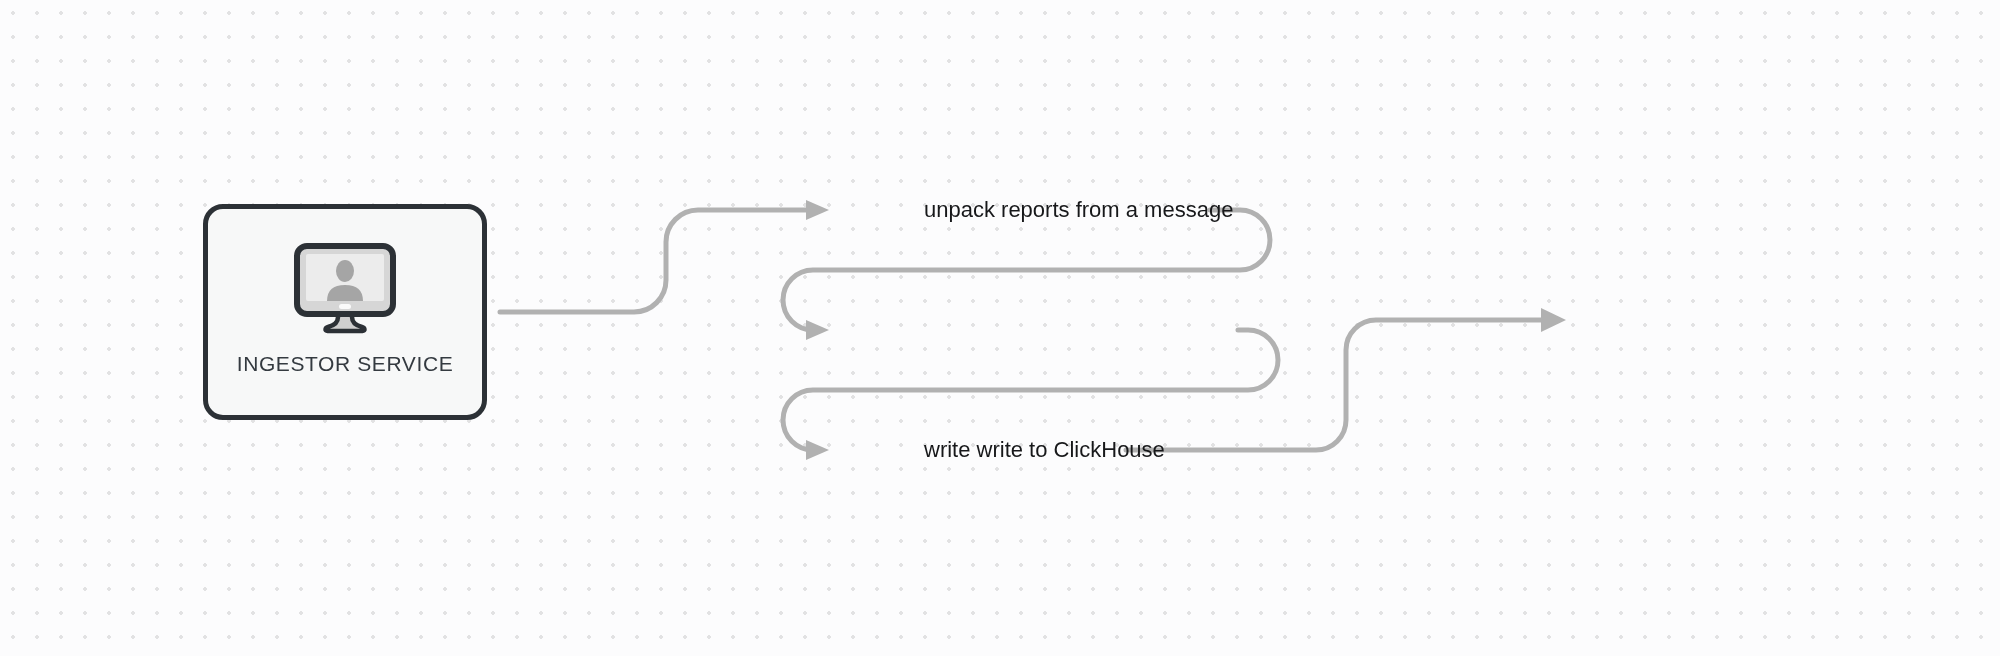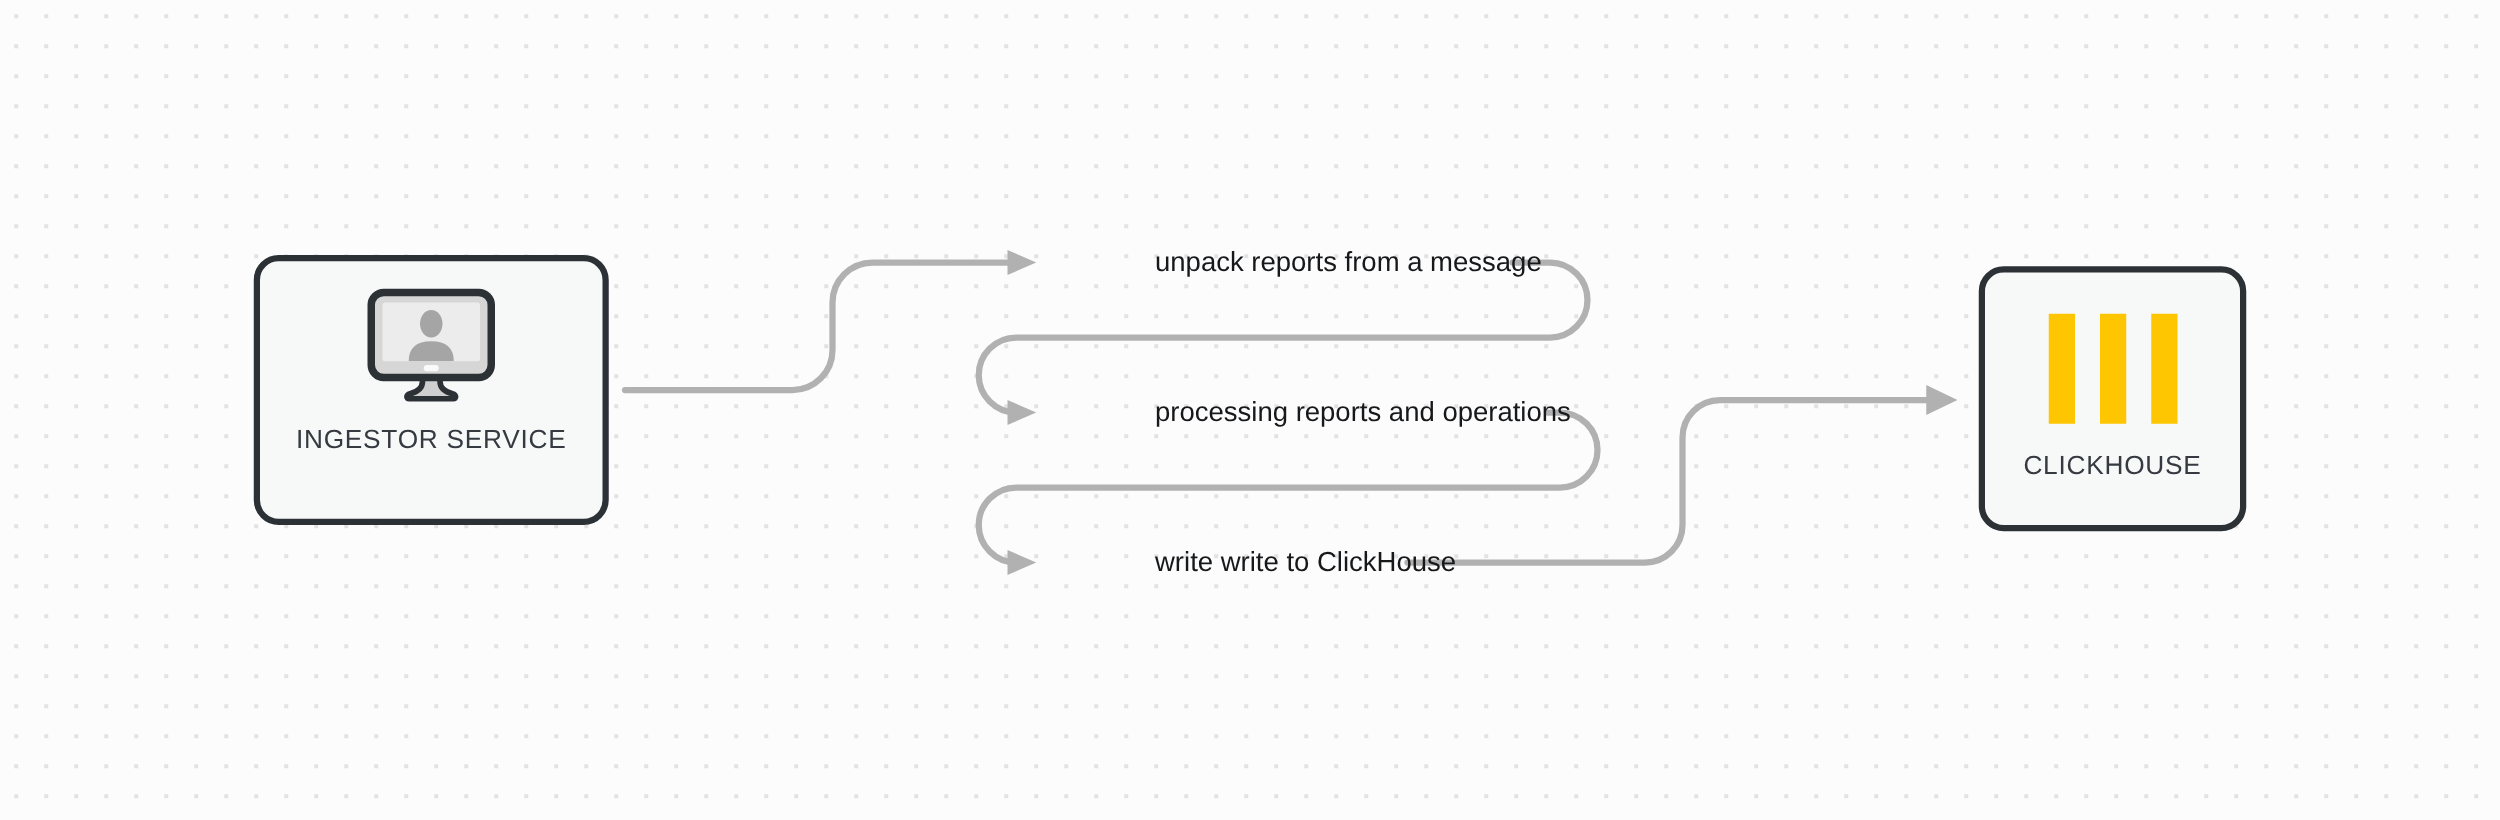--- a/index.html
+++ b/index.html
@@ -32,21 +32,21 @@
 
   .node {
     position: absolute;
     background: #f7f8f8;
     border: 5px solid #2c3136;
     border-radius: 20px;
     display: flex;
     flex-direction: column;
     align-items: center;
   }
-  .node-ingestor { left: 203px; top: 204px; width: 284px; height: 216px; padding-top: 21px; }
+  .node-ingestor { left: 203px; top: 204px; width: 284px; height: 216px; padding-top: 33px; }
   .node-clickhouse { left: 1583px; top: 213px; width: 214px; height: 212px; padding-top: 33px; }
 
   .node-label {
     color: #343a40;
     font-size: 21px;
     font-weight: 500;
     letter-spacing: 0.6px;
     white-space: nowrap;
   }
   .node-ingestor .node-label { margin-top: 14px; }
@@ -106,26 +106,17 @@
       <g clip-path="url(#screenClip)">
         <ellipse cx="52" cy="29" rx="9" ry="11" fill="#a5a5a5"></ellipse>
         <path d="M34 59 Q34 43 52 43 Q70 43 70 59 Z" fill="#a5a5a5"></path>
       </g>
 
       <rect x="46" y="62" width="12" height="5" rx="2.5" fill="#fafafa"></rect>
     </svg>
     <div class="node-label">INGESTOR SERVICE</div>
   </div>
 
-  <div class="node node-clickhouse">
-    <div class="ch-bars">
-      <i></i>
-      <i></i>
-      <i></i>
-    </div>
-    <div class="node-label">CLICKHOUSE</div>
-  </div>
 
   <div class="step-label step-1">unpack reports from a message</div>
-  <div class="step-label step-2">processing reports and operations</div>
   <div class="step-label step-3">write write to ClickHouse</div>
 
 </div>
 
 </body></html>

